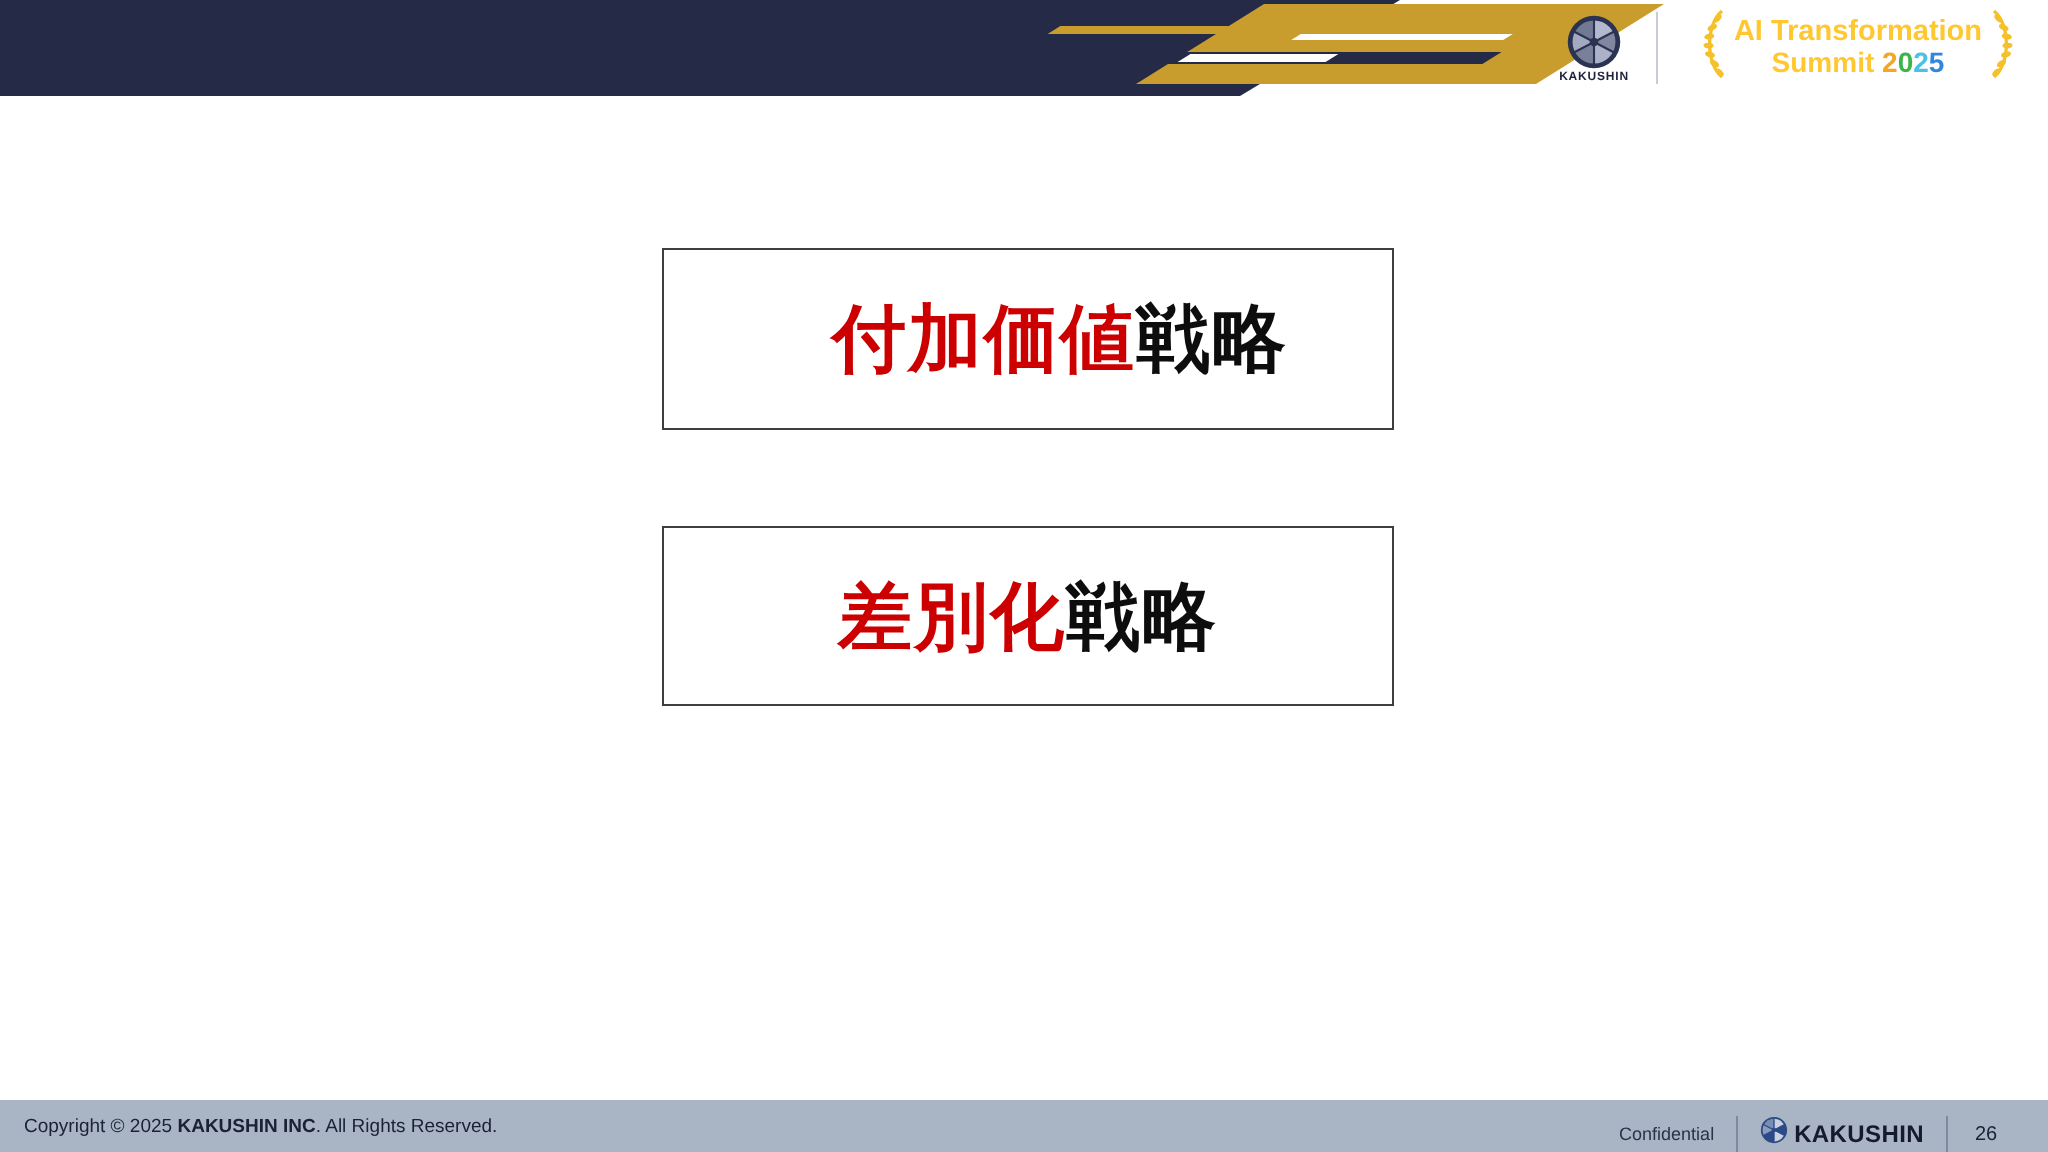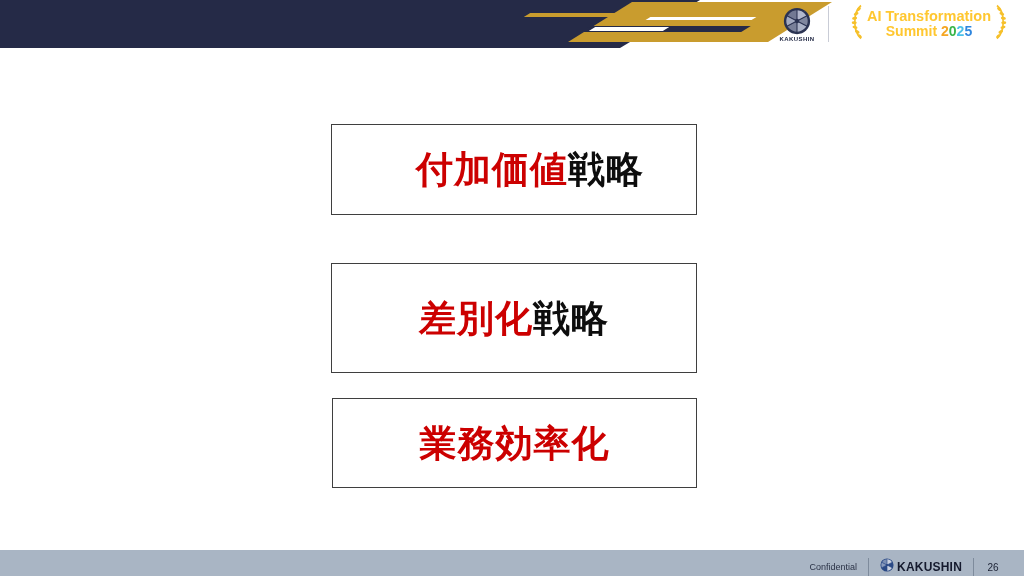--- a/index.html
+++ b/index.html
@@ -154,21 +154,21 @@
   .strategy-box {
     position: absolute;
     box-sizing: border-box;
     background: #ffffff;
     border: 1.6px solid #3f3f3f;
     display: flex;
     align-items: center;
     justify-content: center;
   }
   .box-1 { left: 331px; top: 76px;  width: 366px; height: 91px; padding-left: 32px; }
-  .box-2 { left: 331px; top: 215px; width: 366px; height: 110px; }
+  .box-2 { left: 331px; top: 215px; width: 366px; height: 90px; }
   .box-3 { left: 332px; top: 350px; width: 365px; height: 90px; }
 
   .box-text {
     font-family: "DejaVu Sans", "Liberation Sans", sans-serif;
     font-size: 37px;
     font-weight: bold;
     letter-spacing: 1px;
     line-height: 1;
     white-space: nowrap;
   }
@@ -320,28 +320,26 @@
   <div class="content">
 
     <div class="strategy-box box-1">
       <span class="box-text"><span class="t-red">付加価値</span><span class="t-black">戦略</span></span>
     </div>
 
     <div class="strategy-box box-2">
       <span class="box-text"><span class="t-red">差別化</span><span class="t-black">戦略</span></span>
     </div>
 
-    <div class="strategy-box box-3">
-      <span class="box-text"><span class="t-red">業務効率化</span><span class="t-red"></span></span>
-    </div>
 
   </div>
 
   <div class="footer">
 
+    <div class="footer-copy"><span>Copyright © 2025 </span><b>KAKUSHIN INC</b><span>. All Rights Reserved.</span></div>
 
     <div class="footer-right">
       <span class="f-confidential">Confidential</span>
       <span class="f-sep"></span>
       <span class="f-brand">
         <span>
           <svg width="14" height="14" viewBox="0 0 64 64">
             <circle cx="32" cy="32" r="30" fill="#2b4a86"></circle>
             <g fill="#ffffff" opacity="0.75">
               <path d="M32 6 A26 26 0 0 1 55 20 L32 32 Z"></path>

